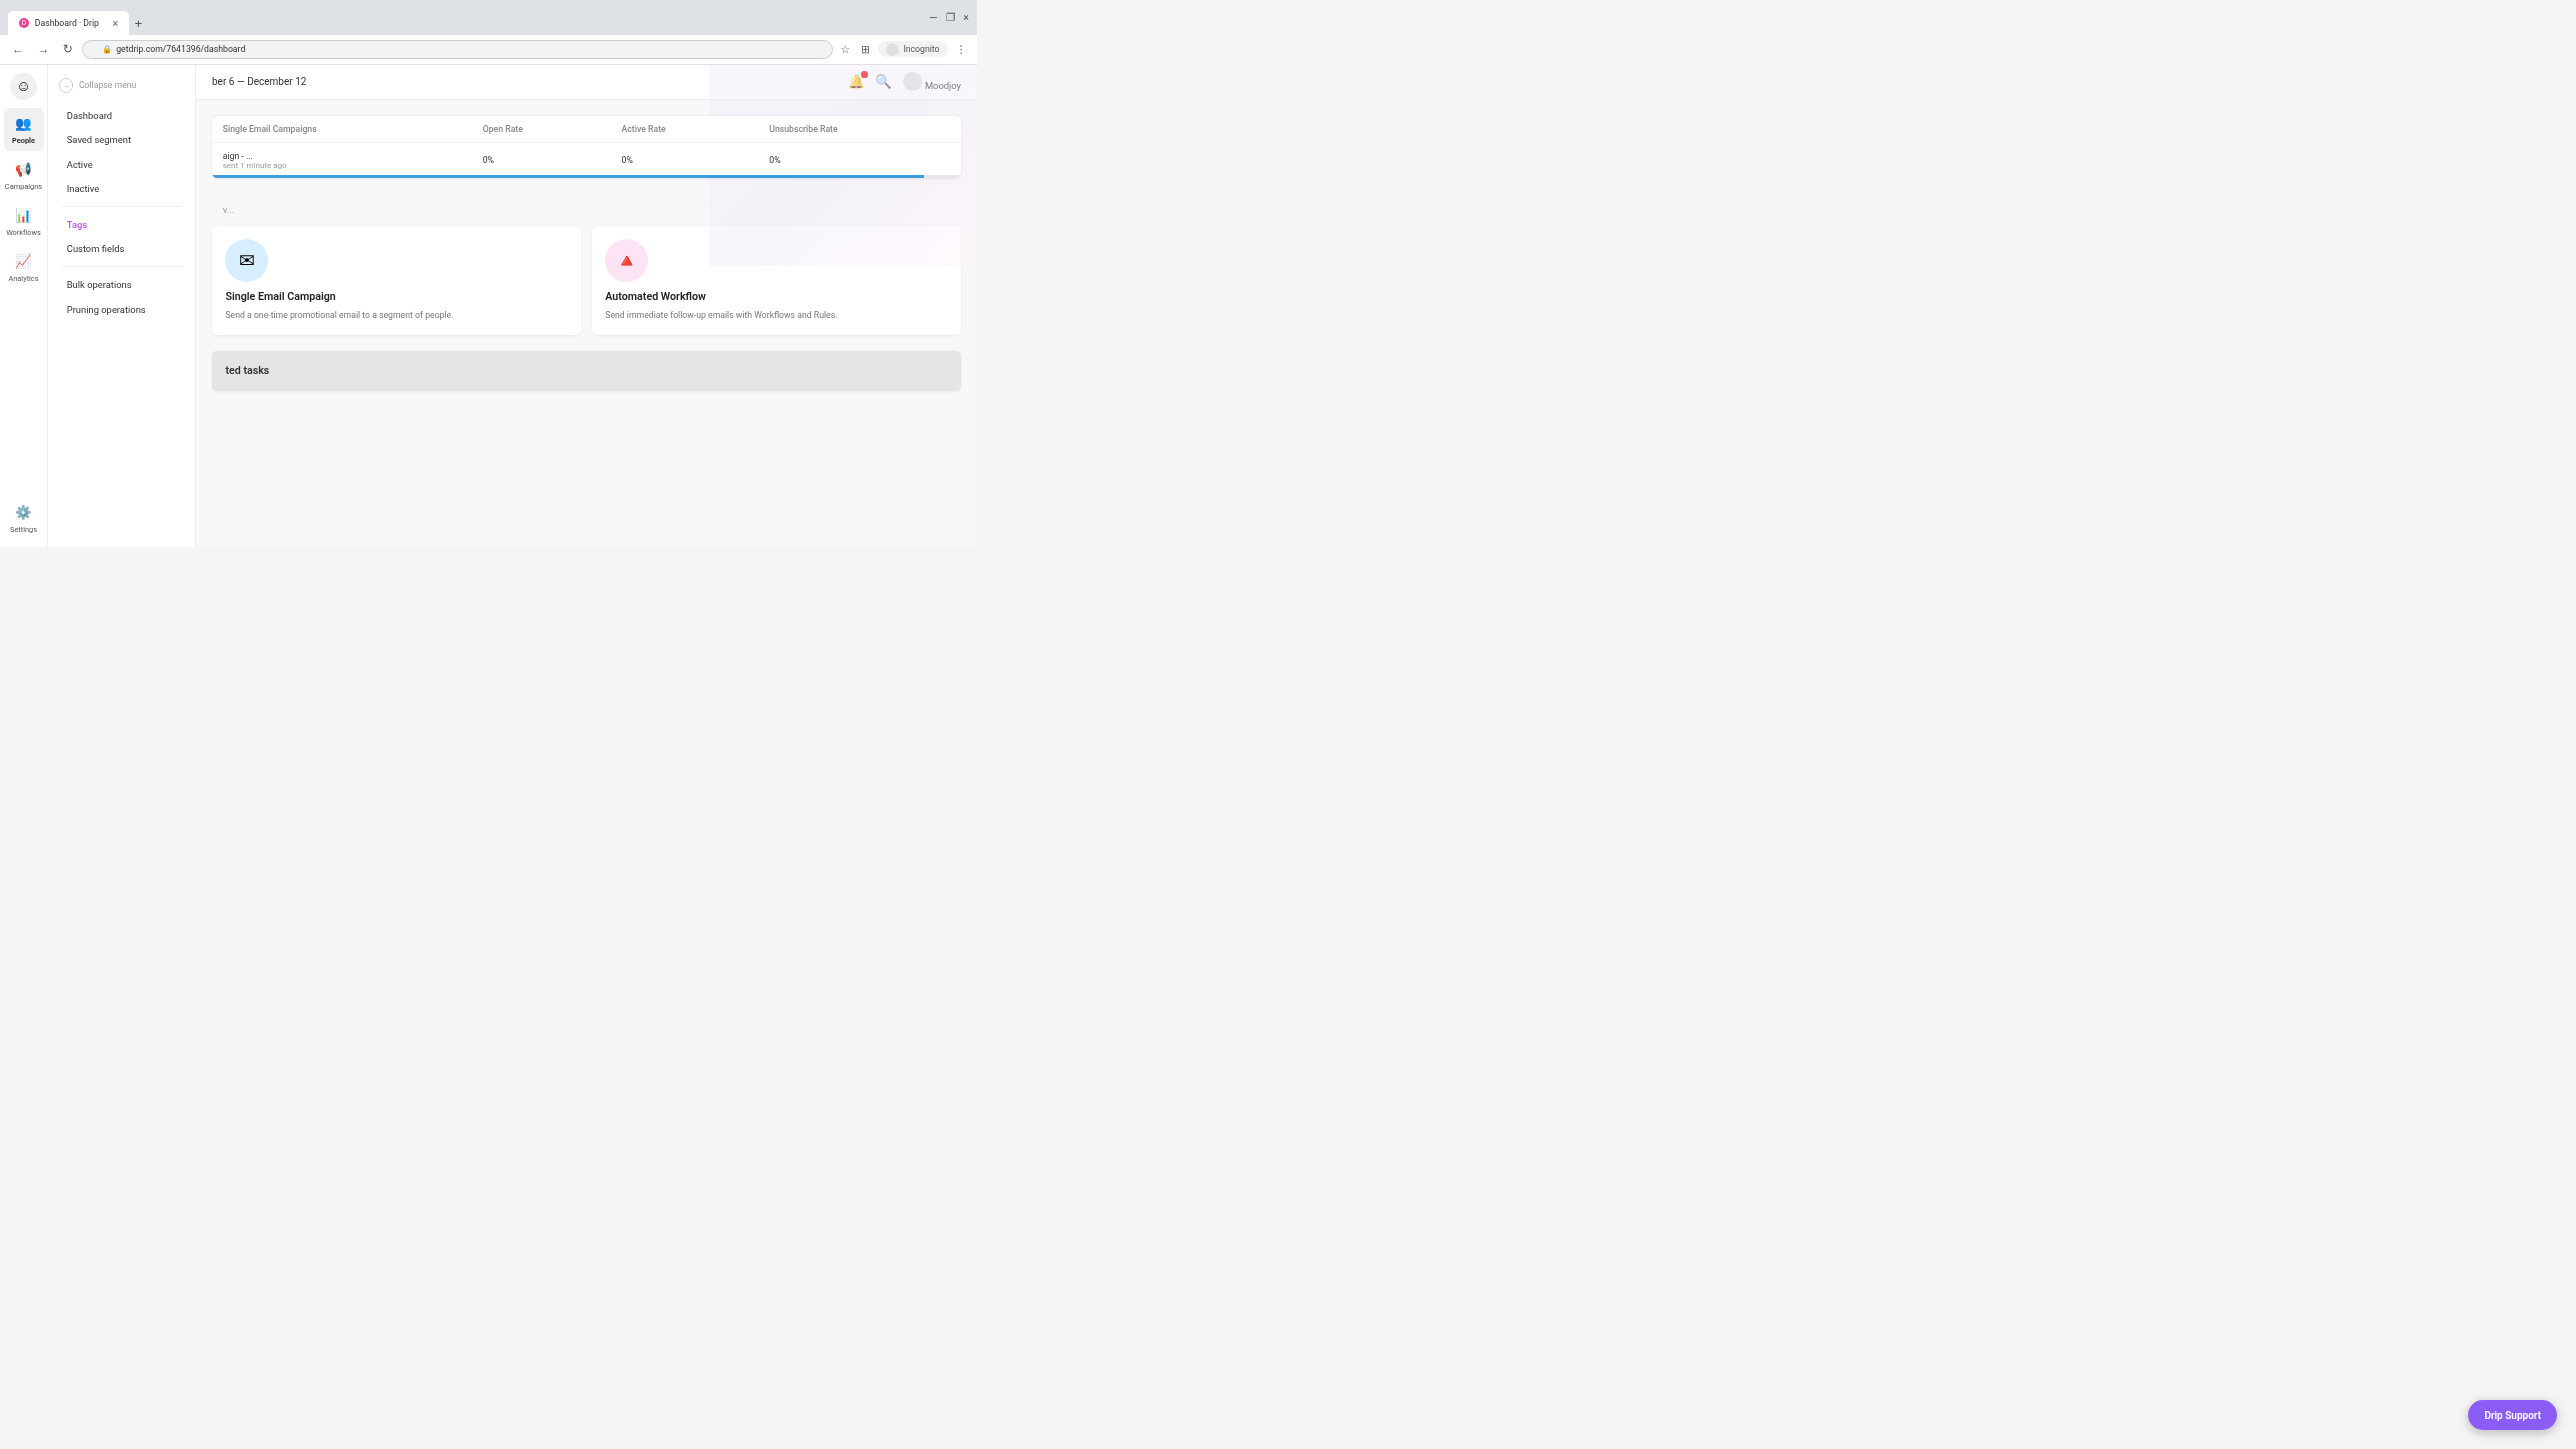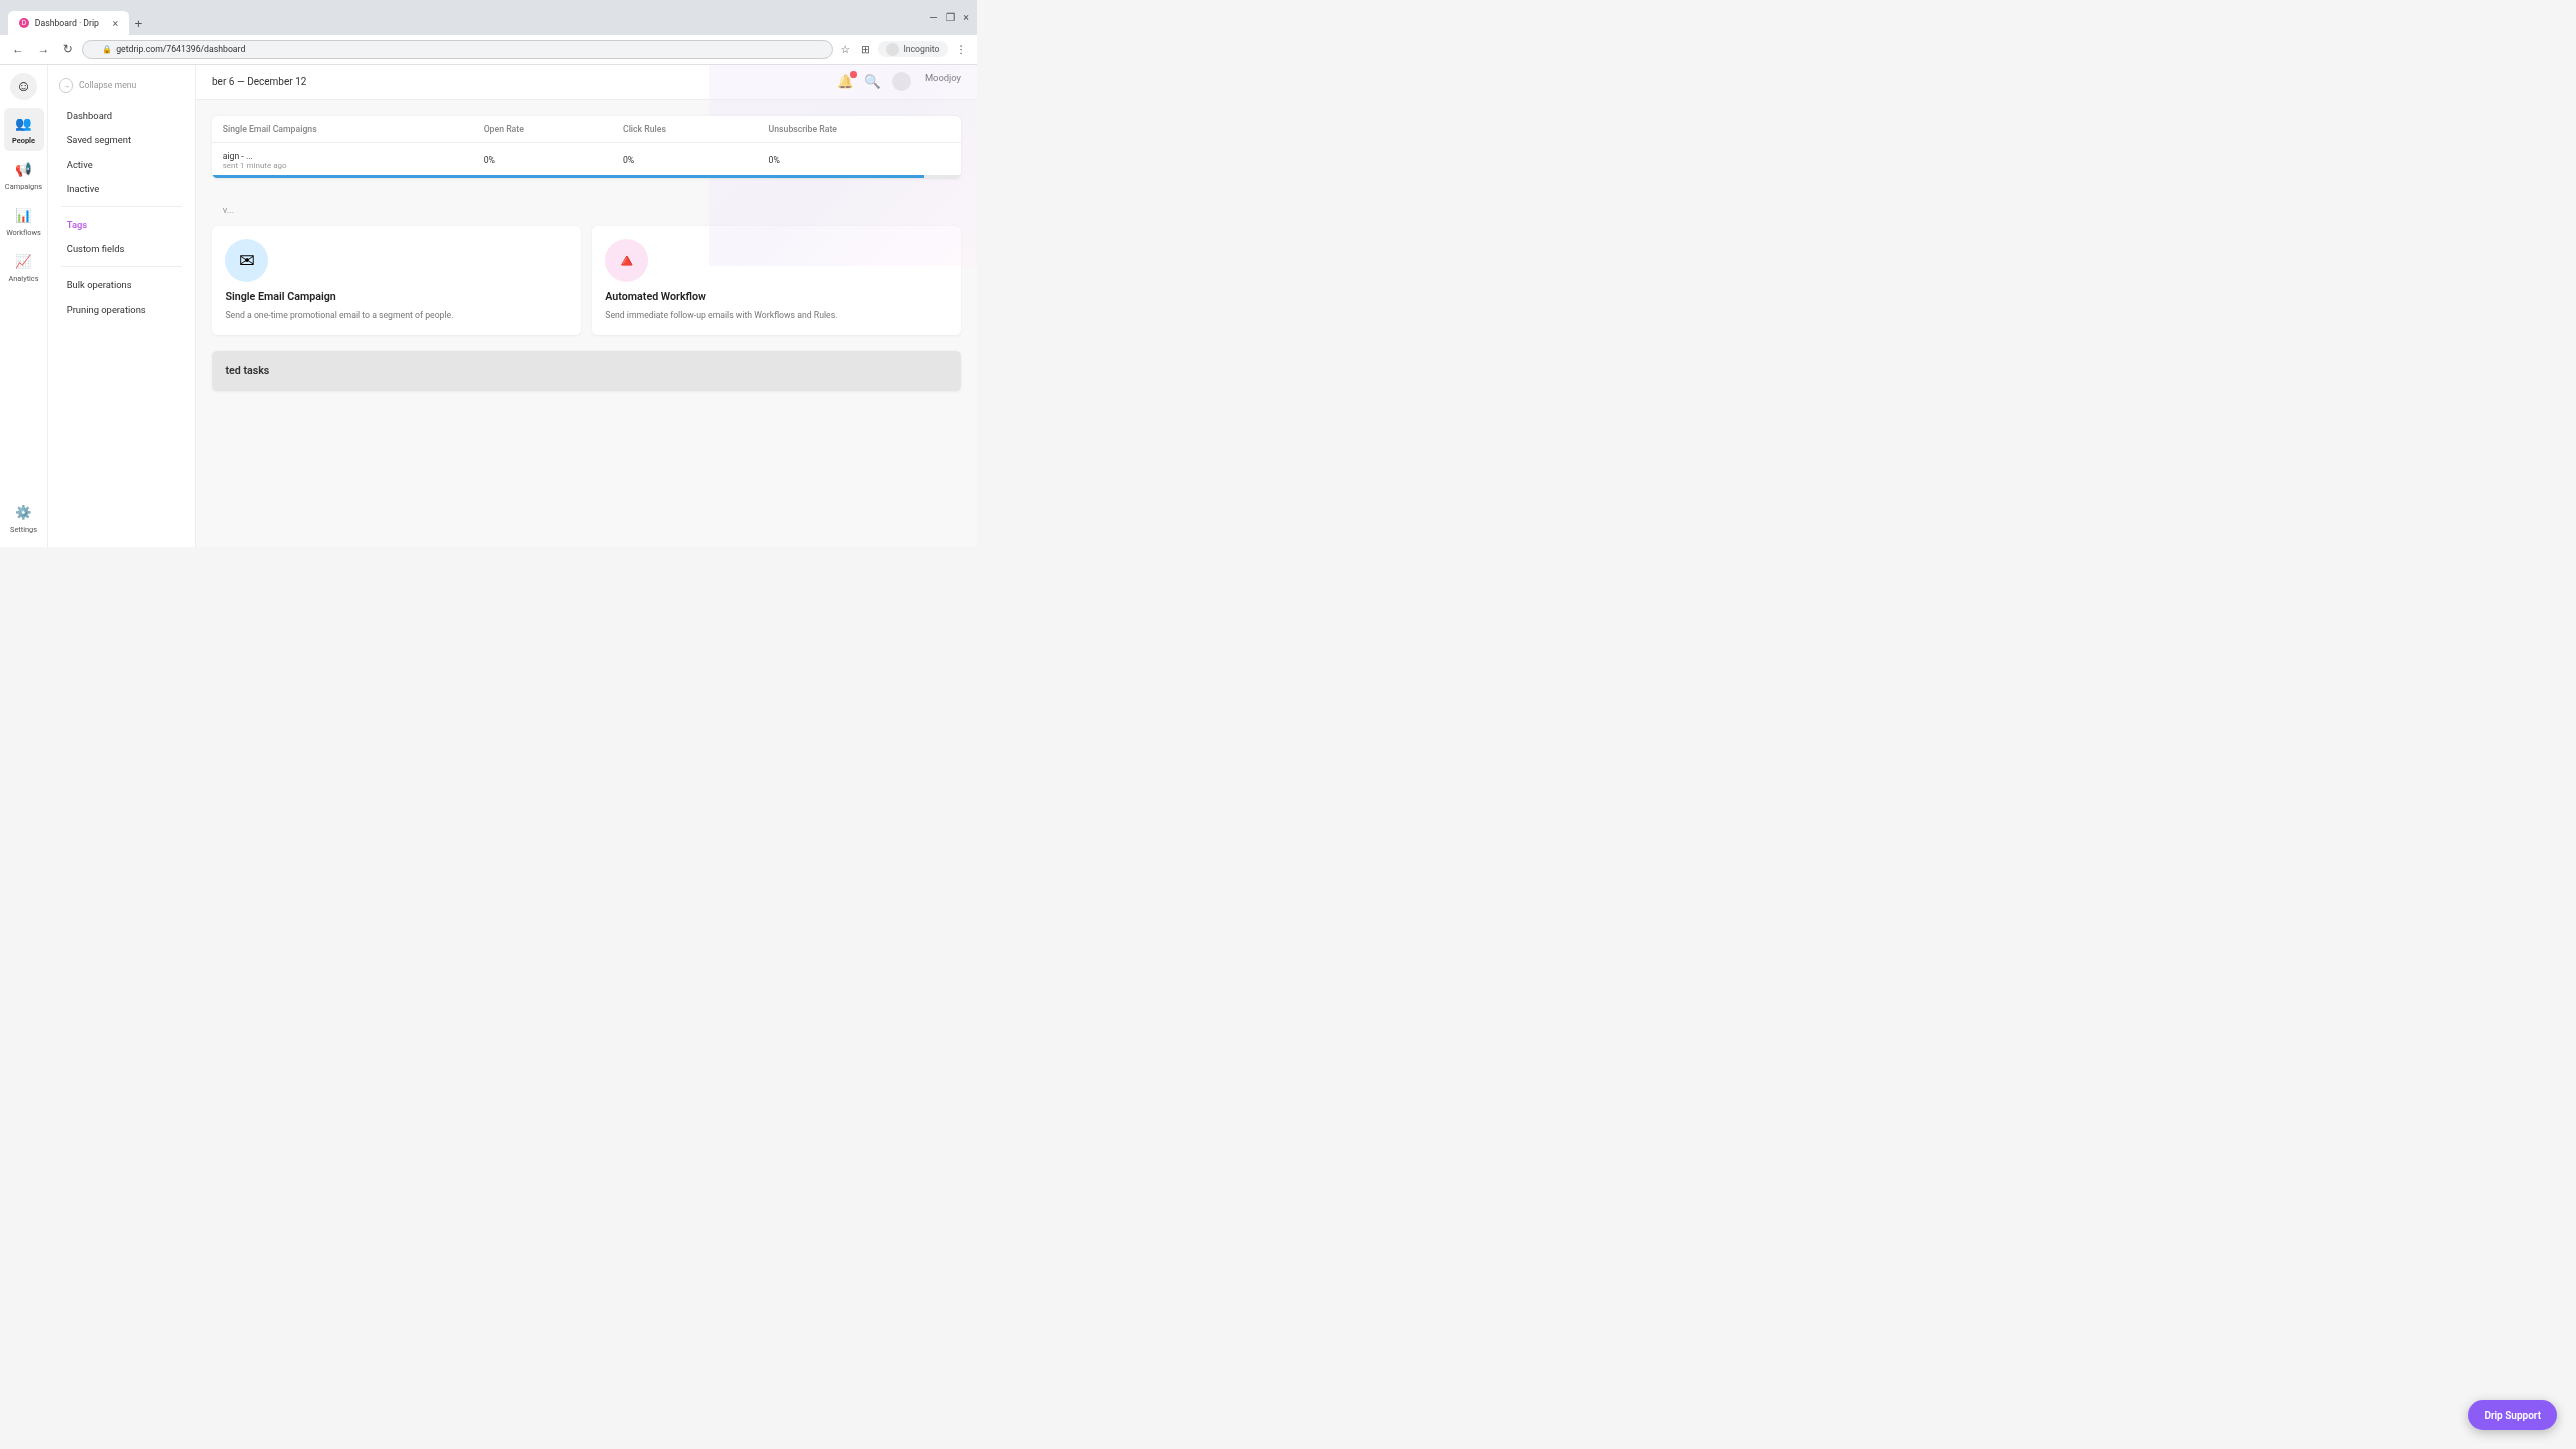--- a/index.html
+++ b/index.html
@@ -289,22 +289,22 @@
       top: -2.7px;
       right: -2.7px;
       width: 6.7px;
       height: 6.7px;
       background: red;
       border-radius: 50%;
     }
     .search-icon-btn { cursor: pointer; font-size: 13.4px; color: #333; }
     .user-menu {
       display: flex;
-      align-items: flex-start;
-      gap: 14px;
+      align-items: flex-end;
+      gap: 3px;
       cursor: pointer;
     }
     .user-avatar {
       width: 19px;
       height: 19px;
       background: #e0e0e0;
       border-radius: 50%;
     }
     .user-name { font-size: 9.4px; color: #333; }
 
@@ -622,21 +622,21 @@
     <div class="content-area">
 
       <div class="bg-decoration"></div>
 
       <div class="campaign-card">
         <table class="campaign-table">
           <thead>
             <tr>
               <th>Single Email Campaigns</th>
               <th>Open Rate</th>
-              <th>Click Rules</th>
+              <th>Active Rate</th>
               <th>Unsubscribe Rate</th>
             </tr>
           </thead>
           <tbody>
             <tr>
               <td>
                 <div>aign - ...</div>
                 <div style="font-size:8px; color:#999;">sent 1 minute ago</div>
               </td>
               <td>0%</td>

